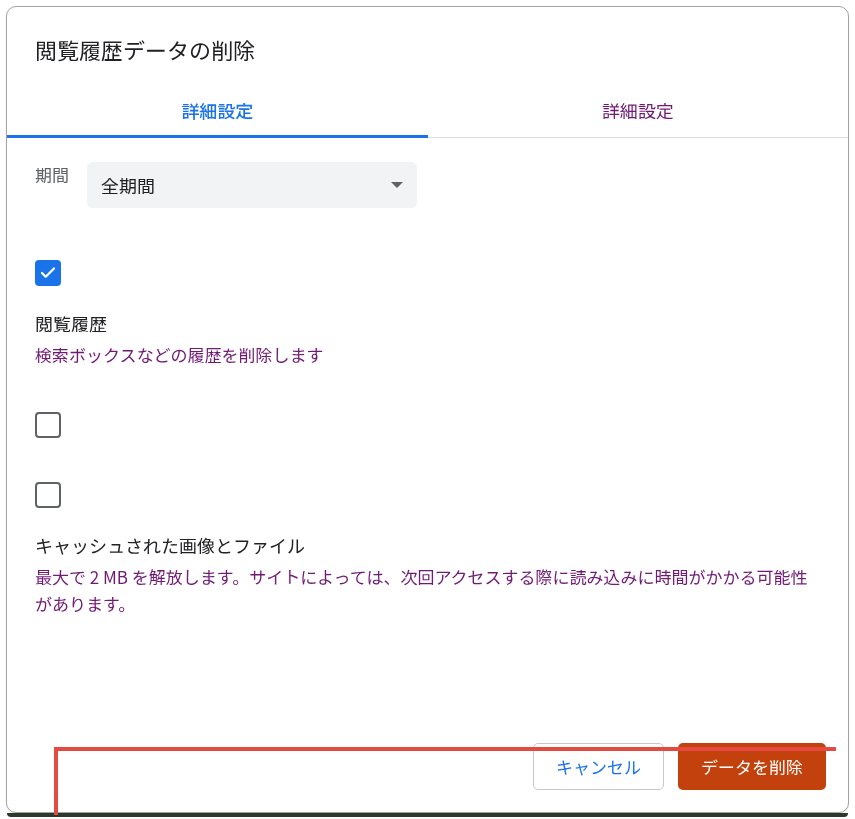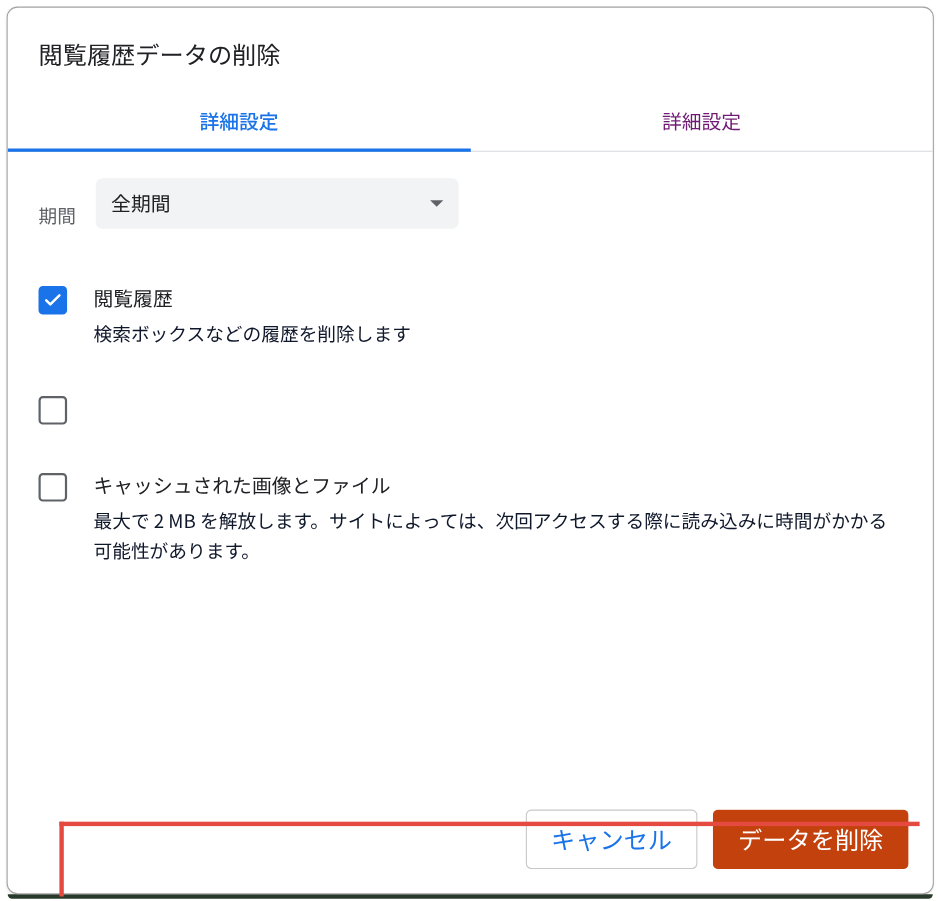--- a/index.html
+++ b/index.html
@@ -49,21 +49,21 @@
     left: 0; right: 0; bottom: -1px;
     height: 3px;
     background: #1a73e8;
   }
   .body {
     flex: 1;
     padding: 24px 28px 0 28px;
   }
   .period-row {
     display: flex;
-    align-items: flex-end;
+    align-items: flex-start;
     gap: 18px;
     margin-bottom: 36px;
   }
   .period-label {
     font-size: 17px;
     color: #5f6368;
   }
   .select {
     display: flex;
     align-items: center;
@@ -82,20 +82,21 @@
     width: 0; height: 0;
     border-left: 6px solid transparent;
     border-right: 6px solid transparent;
     border-top: 6px solid #5f6368;
   }
   .option-row {
     display: flex;
     align-items: flex-start;
     gap: 24px;
     padding: 14px 0 28px 0;
+    flex-direction: column;
   }
   .checkbox {
     width: 26px; height: 26px;
     border: 2px solid #5f6368;
     border-radius: 4px;
     flex: 0 0 auto;
     margin-top: 2px;
     display: flex;
     align-items: center;
     justify-content: center;
@@ -108,31 +109,31 @@
   .checkbox.checked svg { display: block; }
   .checkbox svg { display: none; width: 18px; height: 18px; }
   .option-text { flex: 1; }
   .option-title {
     font-size: 18px;
     color: #202124;
     margin-bottom: 6px;
   }
   .option-desc {
     font-size: 17px;
-    color: #0f172a;
+    color: #701a75;
     line-height: 1.55;
   }
   .footer {
     display: flex;
     justify-content: flex-end;
     gap: 14px;
     padding: 18px 22px 22px 22px;
   }
   .btn {
-    font-size: 22px;
+    font-size: 17px;
     padding: 10px 22px;
     border-radius: 5px;
     cursor: pointer;
     border: 1px solid transparent;
   }
   .btn-cancel {
     background: #fff;
     color: #1a73e8;
     border: 1px solid #c7c7c7;
   }

